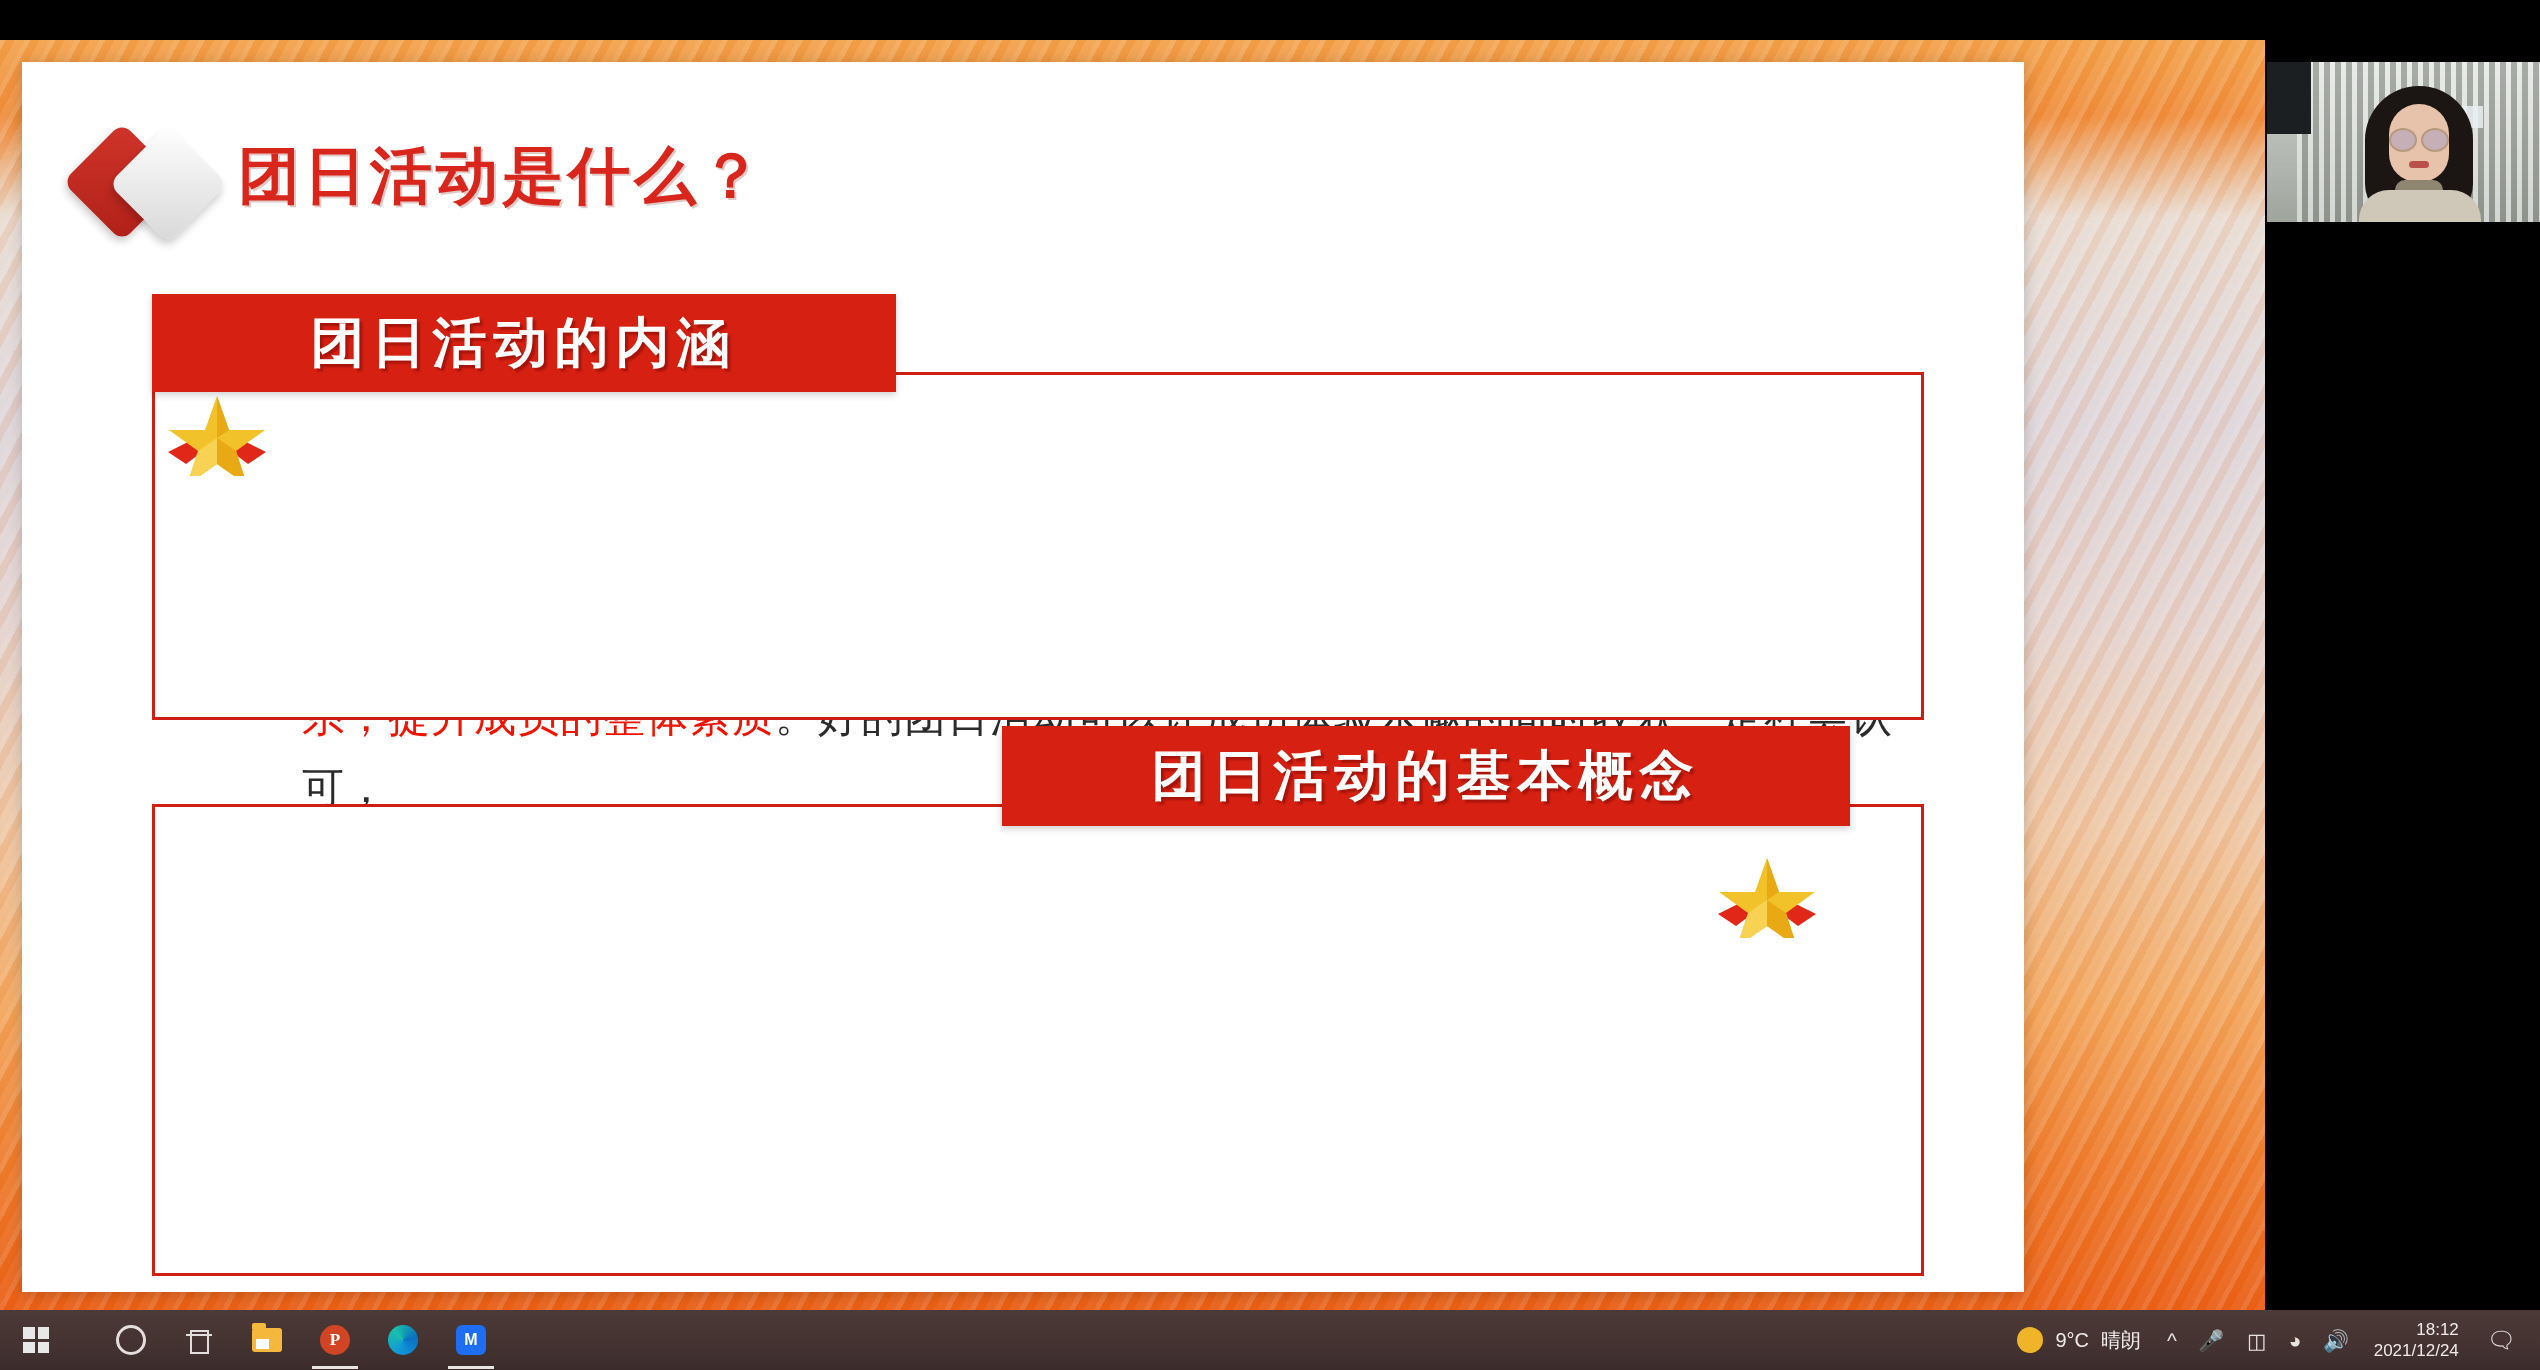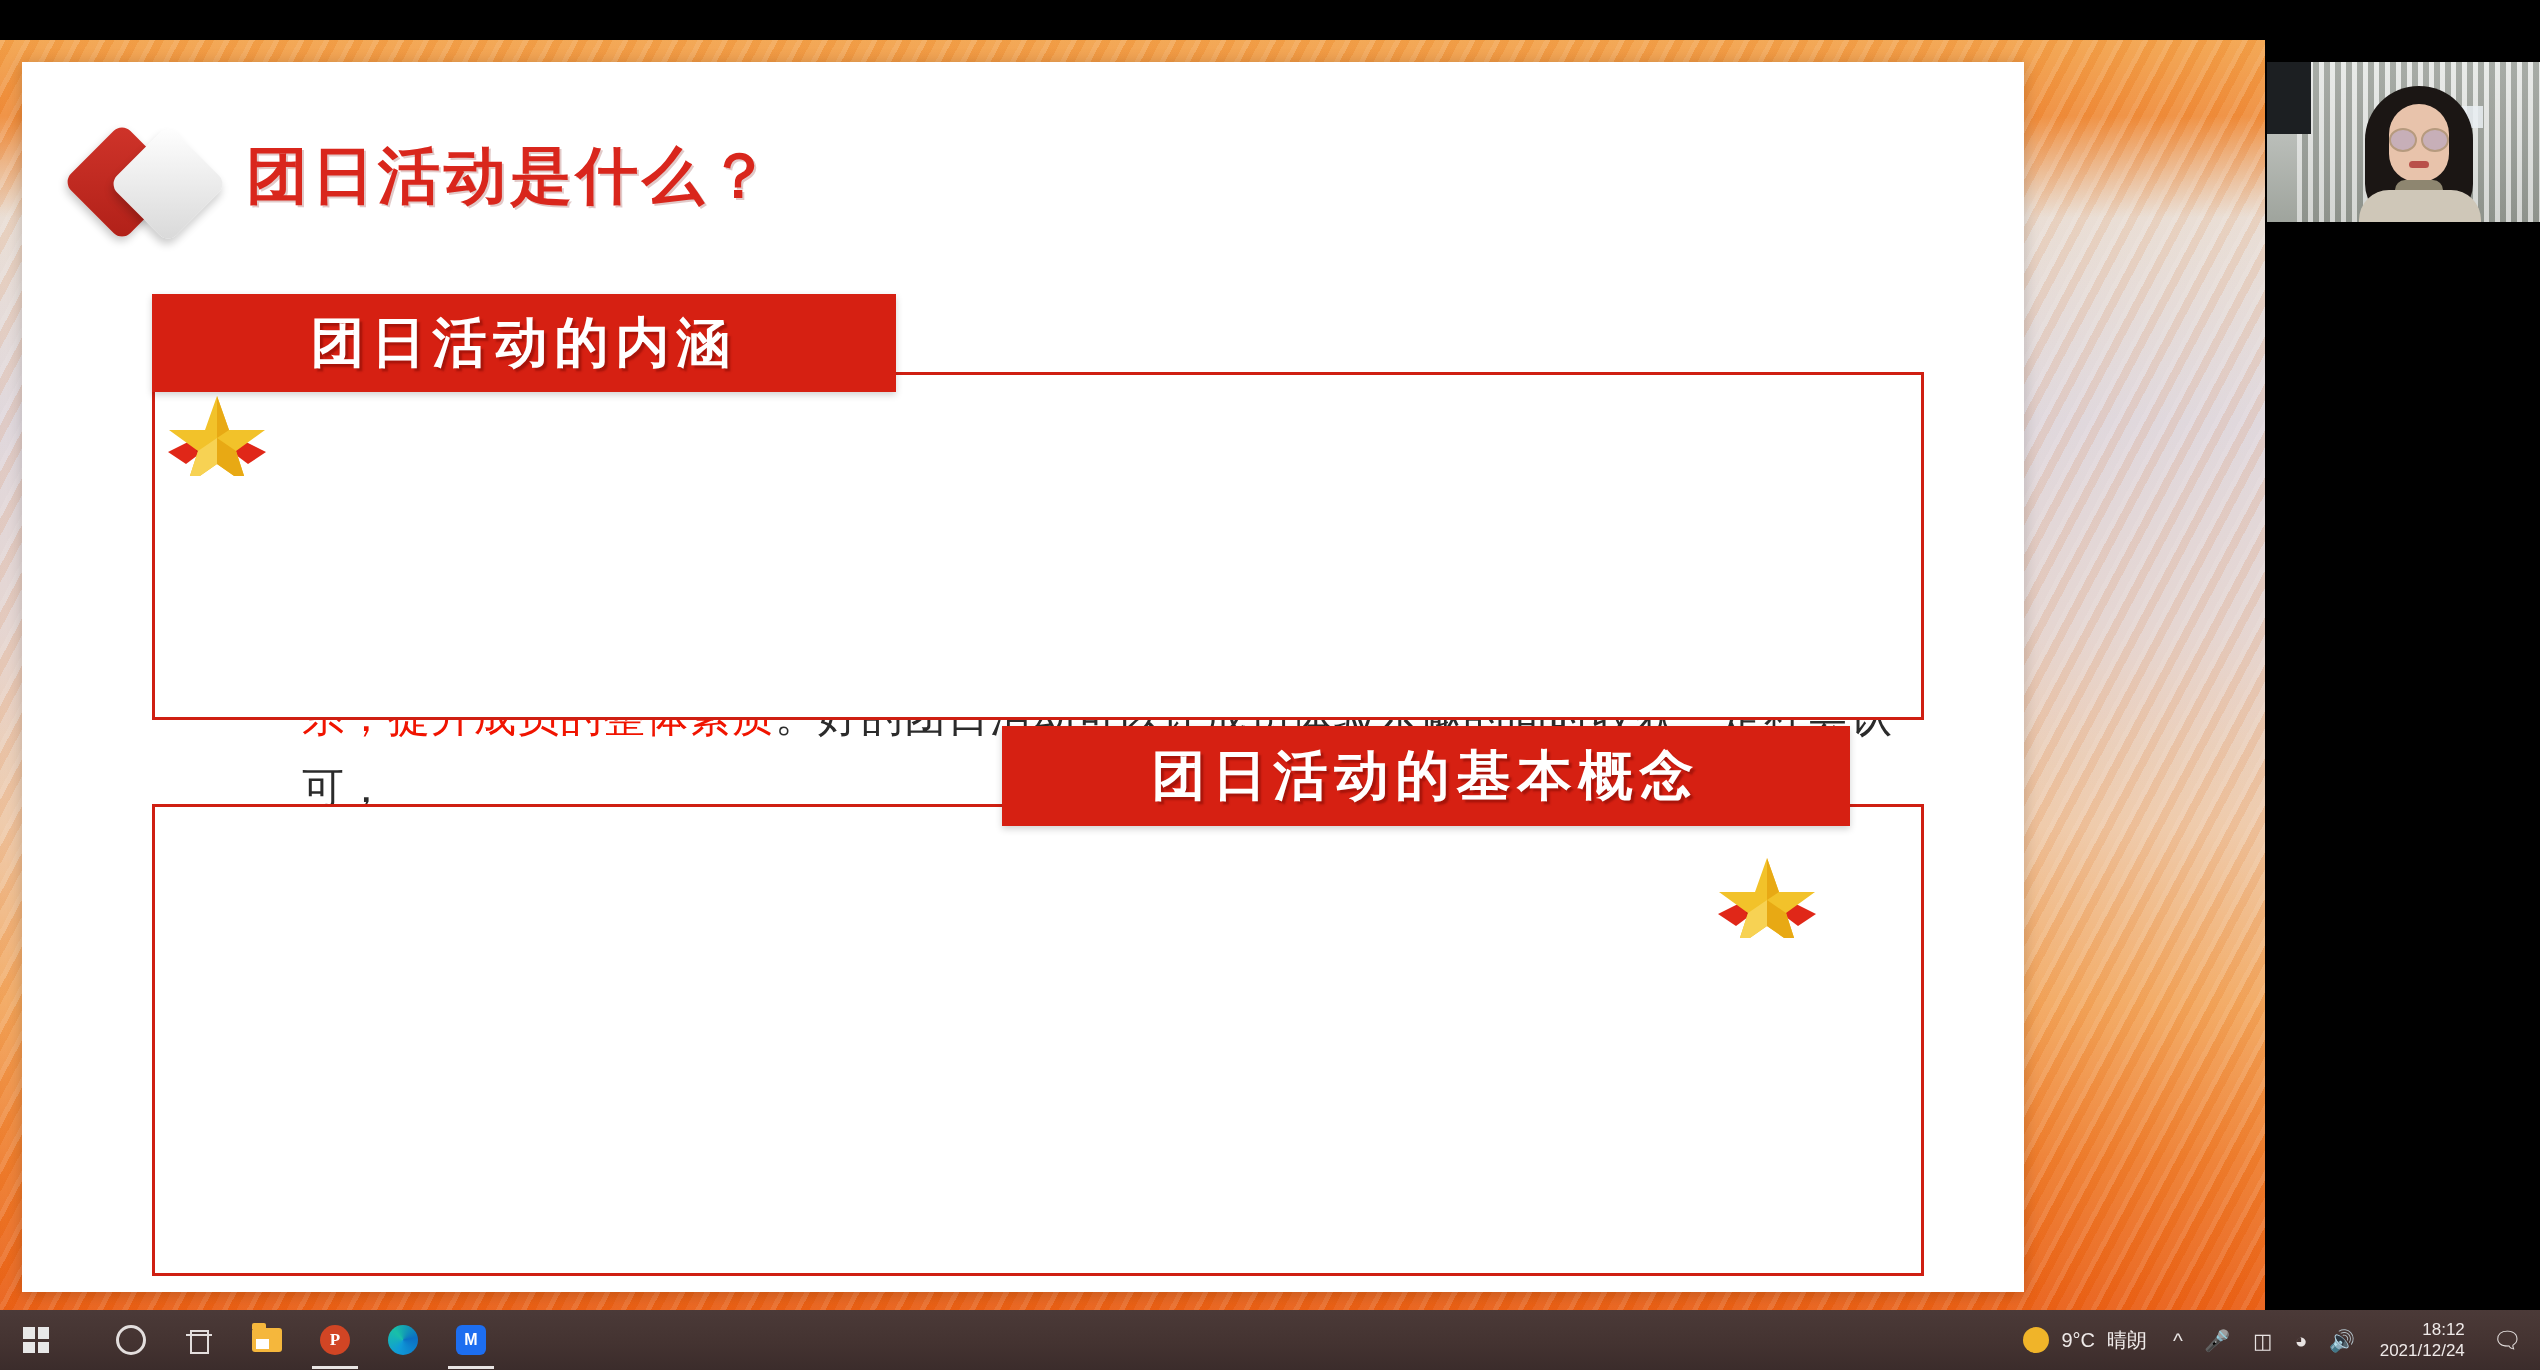--- a/index.html
+++ b/index.html
@@ -96,21 +96,21 @@
     box-shadow: 2px 4px 8px rgba(0,0,0,0.22);
   }
   .logo-mark .dia-white {
     left: 52px;
     top: 10px;
     background: linear-gradient(135deg, #ffffff, #d8d8d8);
     box-shadow: 3px 5px 9px rgba(0,0,0,0.20);
   }
   .slide-title {
     position: absolute;
-    left: 224px;
+    left: 216px;
     top: 10px;
     font-family: "DejaVu Serif", "Liberation Serif", serif;
     font-weight: bold;
     font-size: 62px;
     letter-spacing: 4px;
     color: #d9261c;
     text-shadow: 2px 2px 0 rgba(120,10,5,0.22);
     white-space: nowrap;
   }
 
@@ -324,21 +324,21 @@
     border-radius:50%; background:#3c2c2b; opacity:.0;
   }
   .ico-blue-app {
     width: 30px; height: 30px; border-radius: 6px; background: #1d6ef0;
     display:flex; align-items:center; justify-content:center;
     color:#fff; font-size:16px; font-weight:bold;
   }
 
   .tb-right {
     margin-left: auto; display: flex; align-items: center;
-    padding-right: 18px; gap: 0;
+    padding-right: 24px; gap: 0;
   }
   .tb-weather { display:flex; align-items:center; gap:12px; margin-right: 26px; }
   .sun-dot { width: 26px; height: 26px; border-radius: 50%; background: #f0b429; }
   .tb-weather-text { color:#efeae9; font-size: 20px; white-space: nowrap; }
   .tray { display:flex; align-items:center; gap: 22px; margin-right: 24px; }
   .tray span { color:#e8e3e2; font-size: 21px; line-height:1; }
   .tb-clock { color:#efeae9; font-size: 17px; line-height: 21px; text-align: right; margin-right: 28px; }
   .tb-notify { color:#e8e3e2; font-size: 23px; }
 </style>
 </head>

